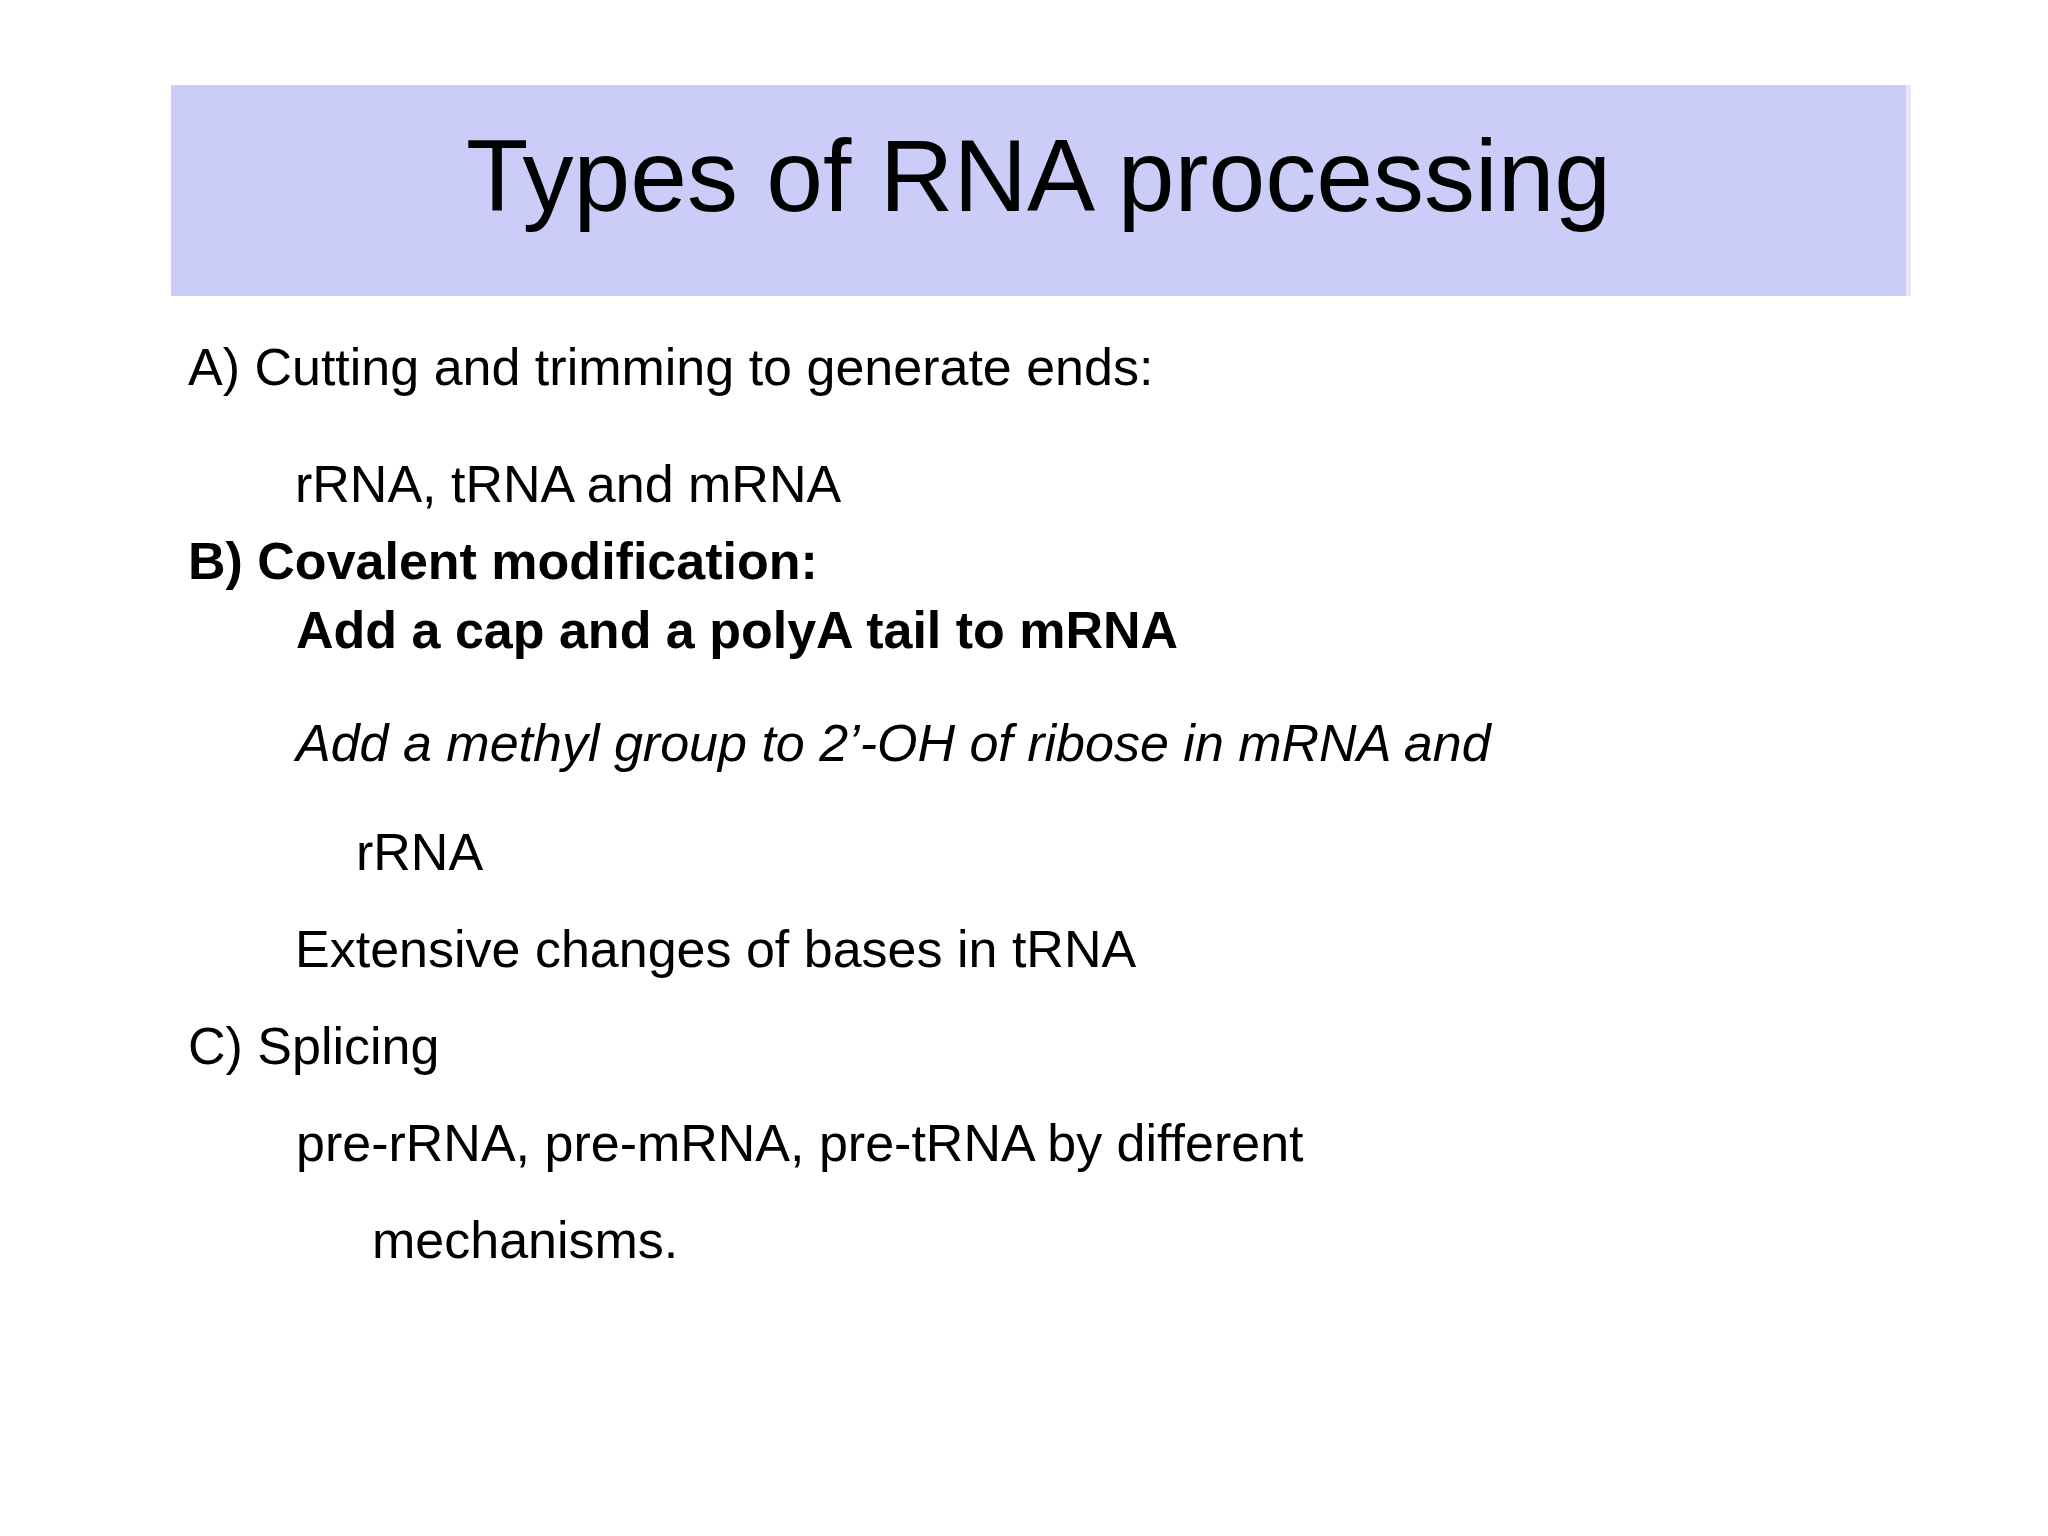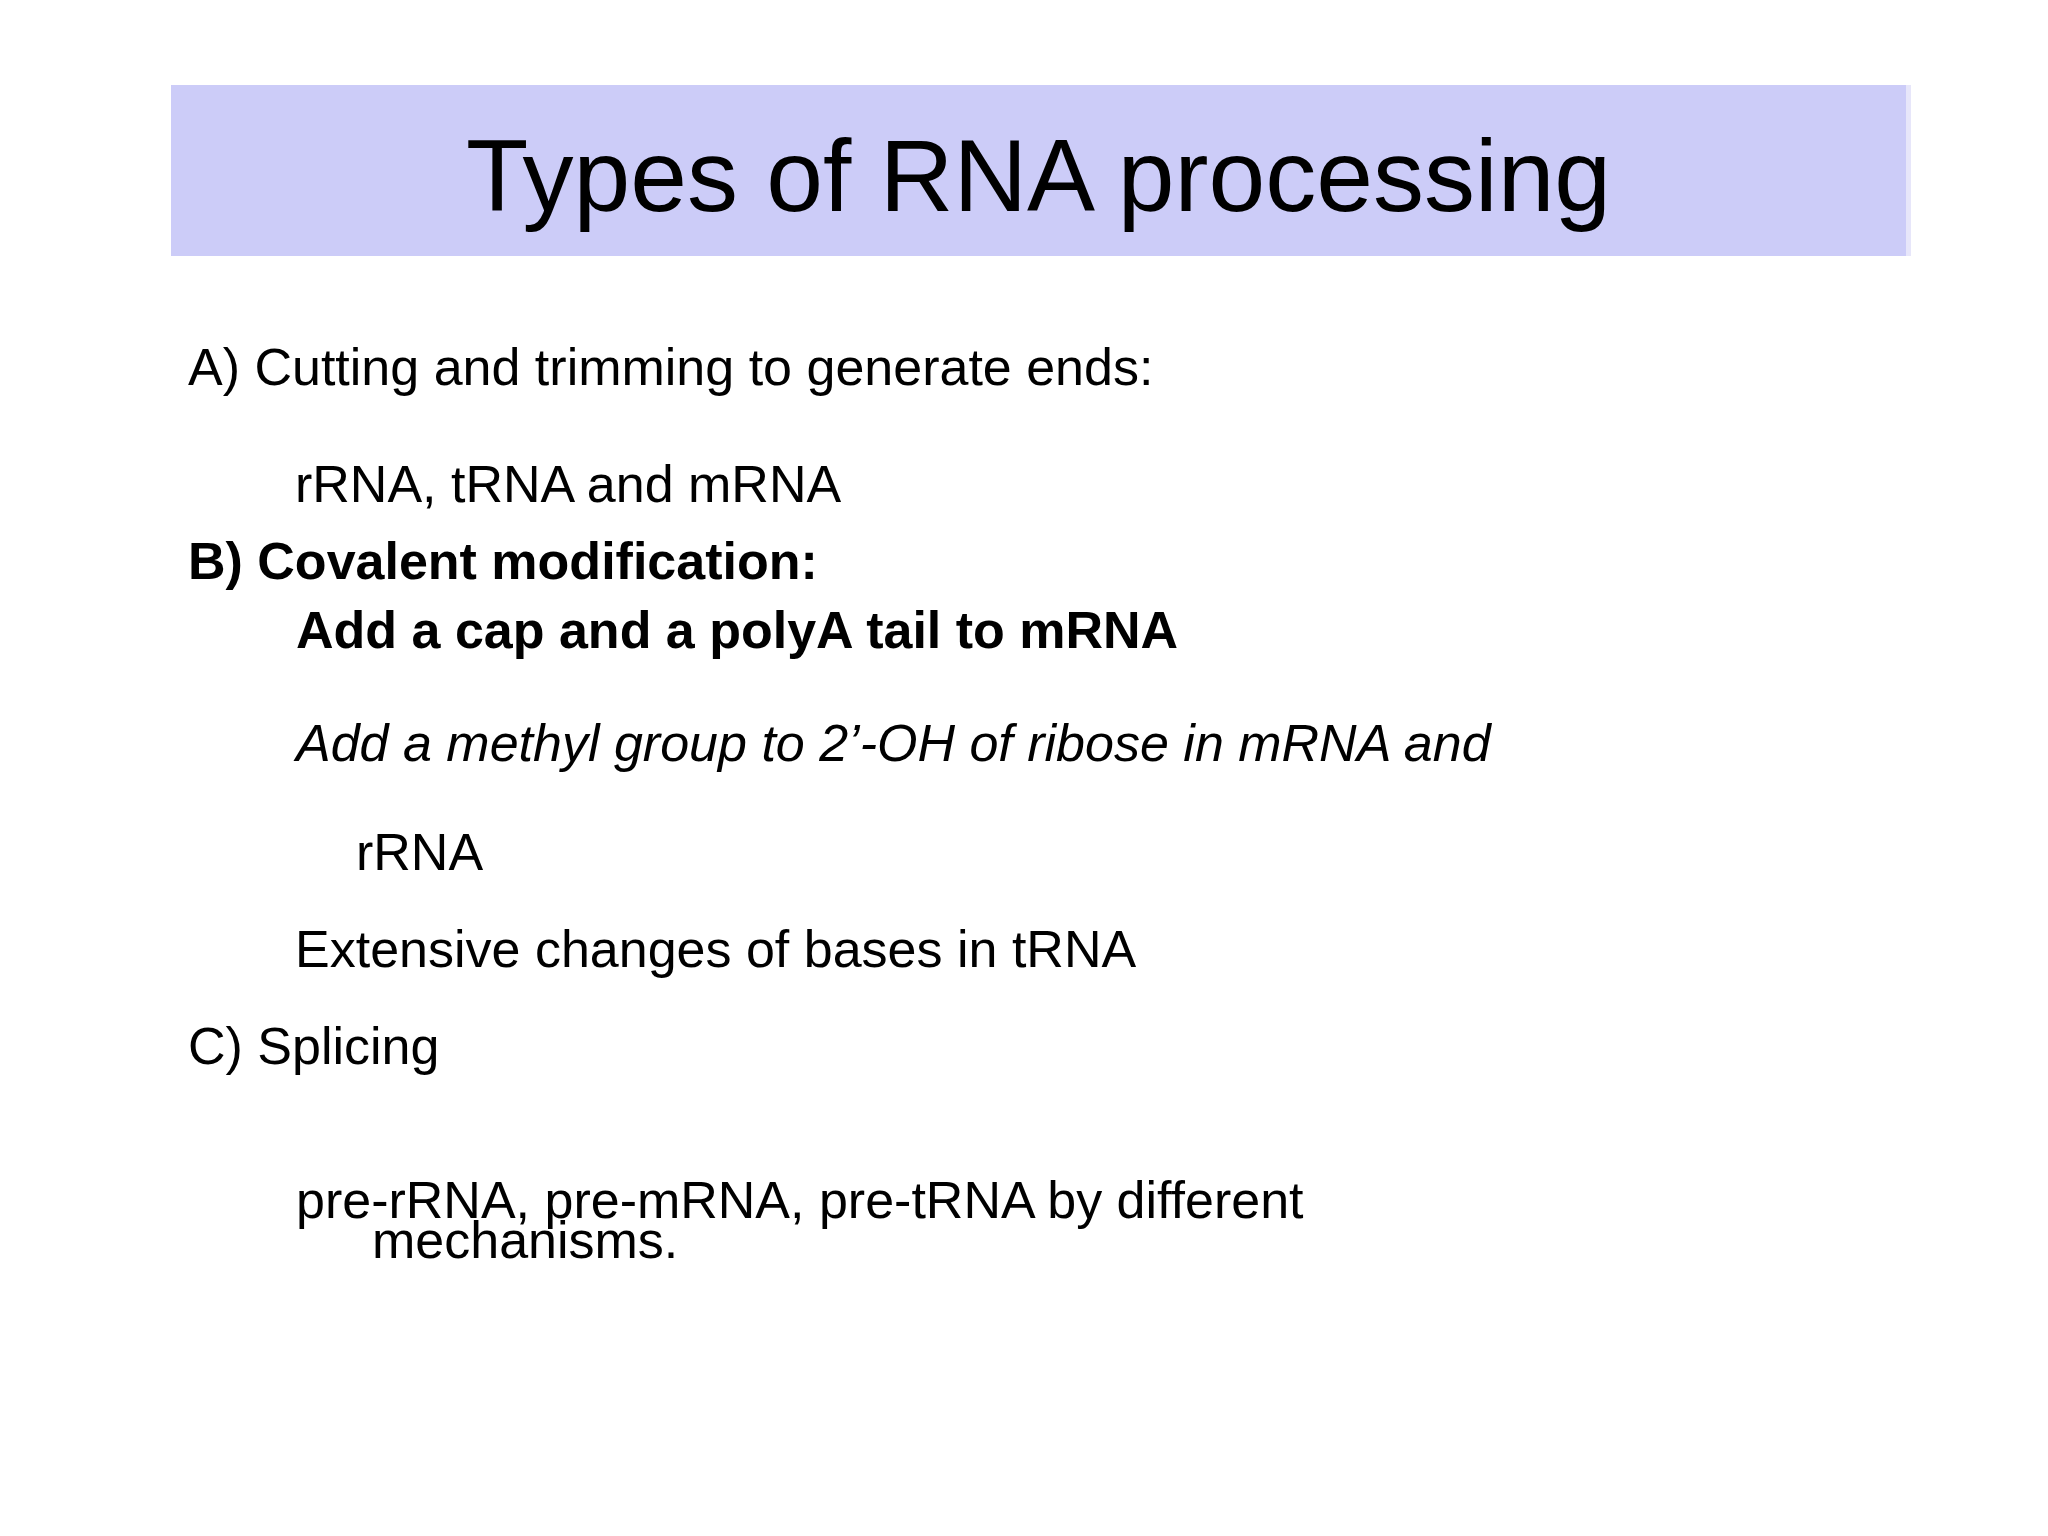--- a/index.html
+++ b/index.html
@@ -14,21 +14,21 @@
     background:var(--page-bg);
     font-family:"Liberation Sans","DejaVu Sans",sans-serif;
     color:var(--text-color);
     position:relative;
     overflow:hidden;
   }
   .slide{position:absolute;inset:0;}
   .title-banner{
     position:absolute;
     left:171px;top:85px;
-    width:1740px;height:171px;
+    width:1740px;height:211px;
     background:var(--banner-bg);
     border-right:5px solid var(--banner-edge);
     box-sizing:border-box;
     text-align:center;
   }
   .title-text{
     font-size:102px;
     line-height:171px;
     padding-top:6px;
     white-space:nowrap;
@@ -42,21 +42,21 @@
   }
   
   .bl0{top:319px;left:188px;}
   .bl1{top:436px;left:295px;}
   .bl2{top:513px;left:188px;font-weight:bold;}
   .bl3{top:582px;left:296px;font-weight:bold;}
   .bl4{top:695px;left:296px;font-style:italic;}
   .bl5{top:804px;left:356px;}
   .bl6{top:901px;left:295px;}
   .bl7{top:998px;left:188px;}
-  .bl8{top:1152px;left:296px;}
+  .bl8{top:1095px;left:296px;}
   .bl9{top:1192px;left:372px;}
 </style>
 </head>
 <body>
 
 <div class="slide">
 
   <div class="title-banner">
     <div class="title-text">Types of RNA processing</div>
   </div>

